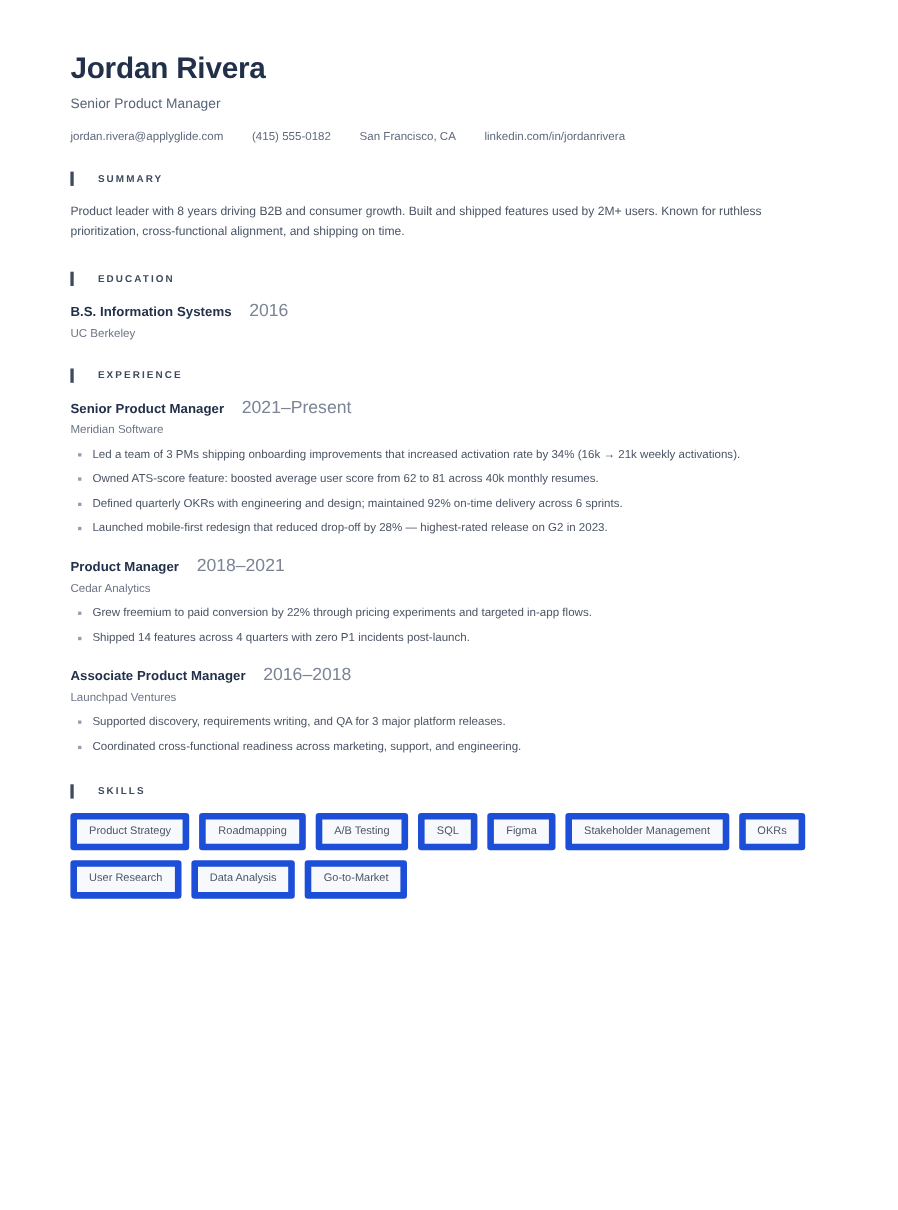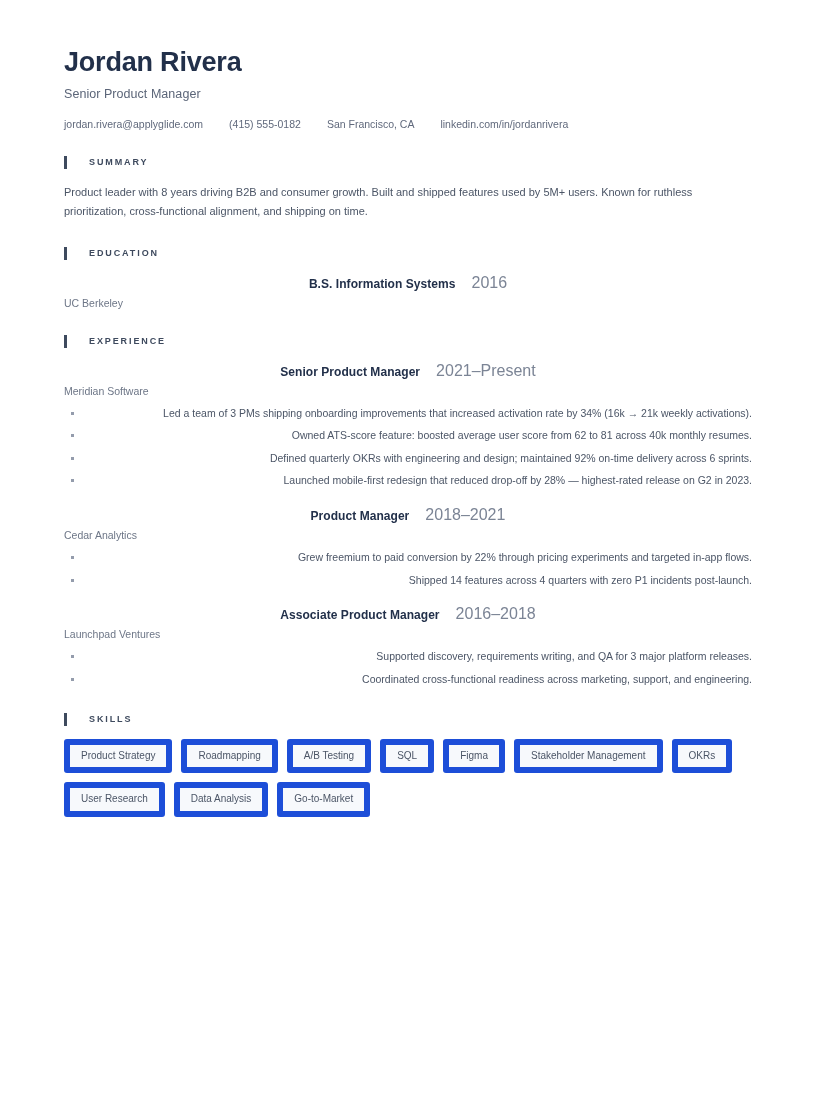--- a/index.html
+++ b/index.html
@@ -89,21 +89,21 @@
   
   .entry {
     margin-bottom: 0;
   }
   .entry + .entry {
     margin-top: 18px;
   }
   .entry-top {
     display: flex;
     align-items: baseline;
-    justify-content: center;
+    justify-content: flex-start;
   }
   .entry-title {
     font-size: 12px;
     font-weight: bold;
     color: #22304a;
     letter-spacing: 0.05px;
   }
   .entry-date {
     font-size: 16px;
     color: #7b8495;
@@ -112,21 +112,20 @@
   }
   .entry-sub {
     font-size: 10.5px;
     color: #6d7687;
     margin-top: 5px;
   }
   .bullets {
     list-style: none;
     margin: 10px 0 0 0;
     padding: 0;
-    text-align: right;
   }
   .bullets li {
     position: relative;
     padding-left: 20px;
     font-size: 10.5px;
     line-height: 1.3;
     color: #4b5566;
     margin-bottom: 9px;
   }
   .bullets li:last-child { margin-bottom: 0; }
@@ -173,21 +172,21 @@
       <span class="item">San Francisco, CA</span>
       <span class="item">linkedin.com/in/jordanrivera</span>
     </div>
   </div>
 
   <div class="section">
     <div class="section-head">
       <span class="accent-bar"></span>
       <span class="section-title">Summary</span>
     </div>
-    <div class="summary-text">Product leader with 8 years driving B2B and consumer growth. Built and shipped features used by 5M+ users. Known for ruthless prioritization, cross-functional alignment, and shipping on time.</div>
+    <div class="summary-text">Product leader with 8 years driving B2B and consumer growth. Built and shipped features used by 2M+ users. Known for ruthless prioritization, cross-functional alignment, and shipping on time.</div>
   </div>
 
   <div class="section">
     <div class="section-head">
       <span class="accent-bar"></span>
       <span class="section-title">Education</span>
     </div>
     <div class="entry edu-entry">
       <div class="entry-top">
         <span class="entry-title">B.S. Information Systems</span>

